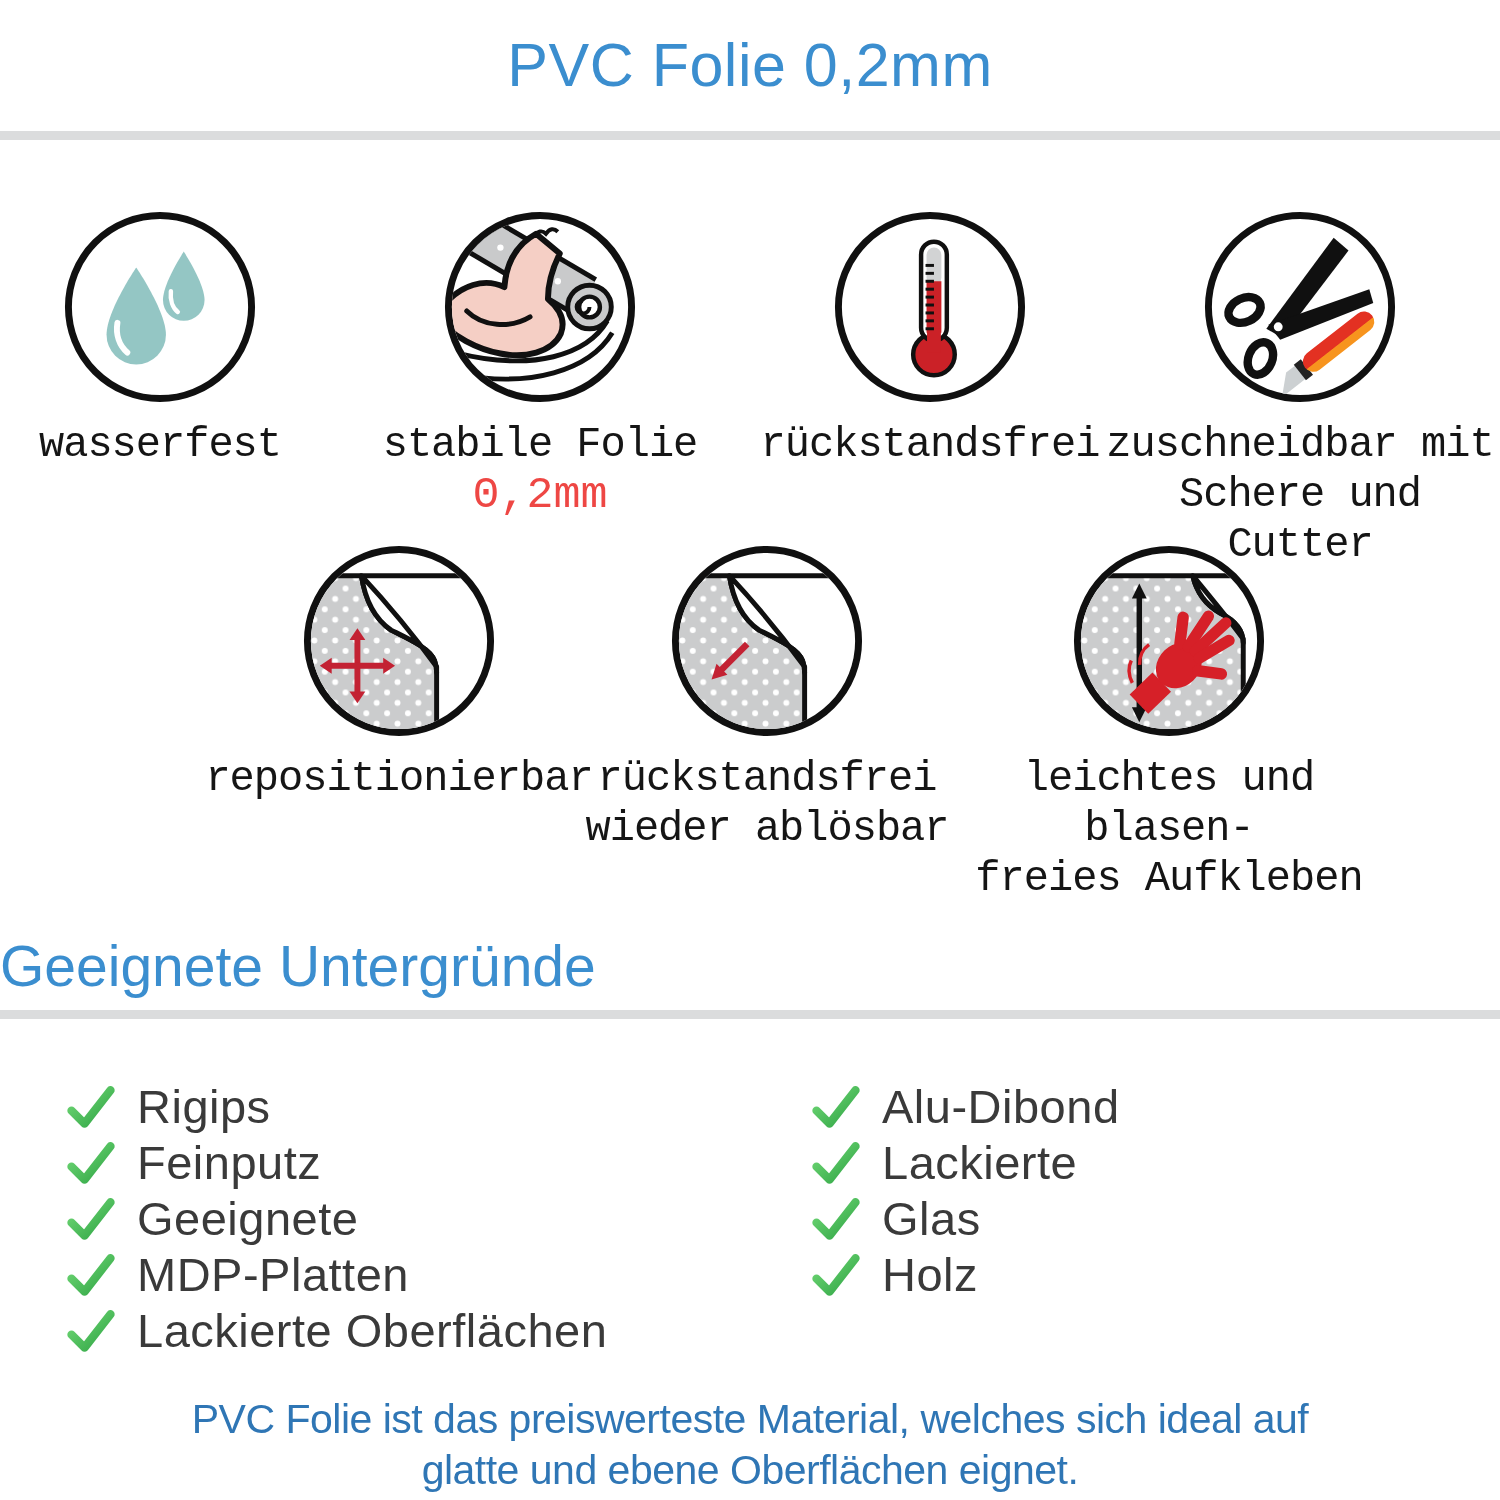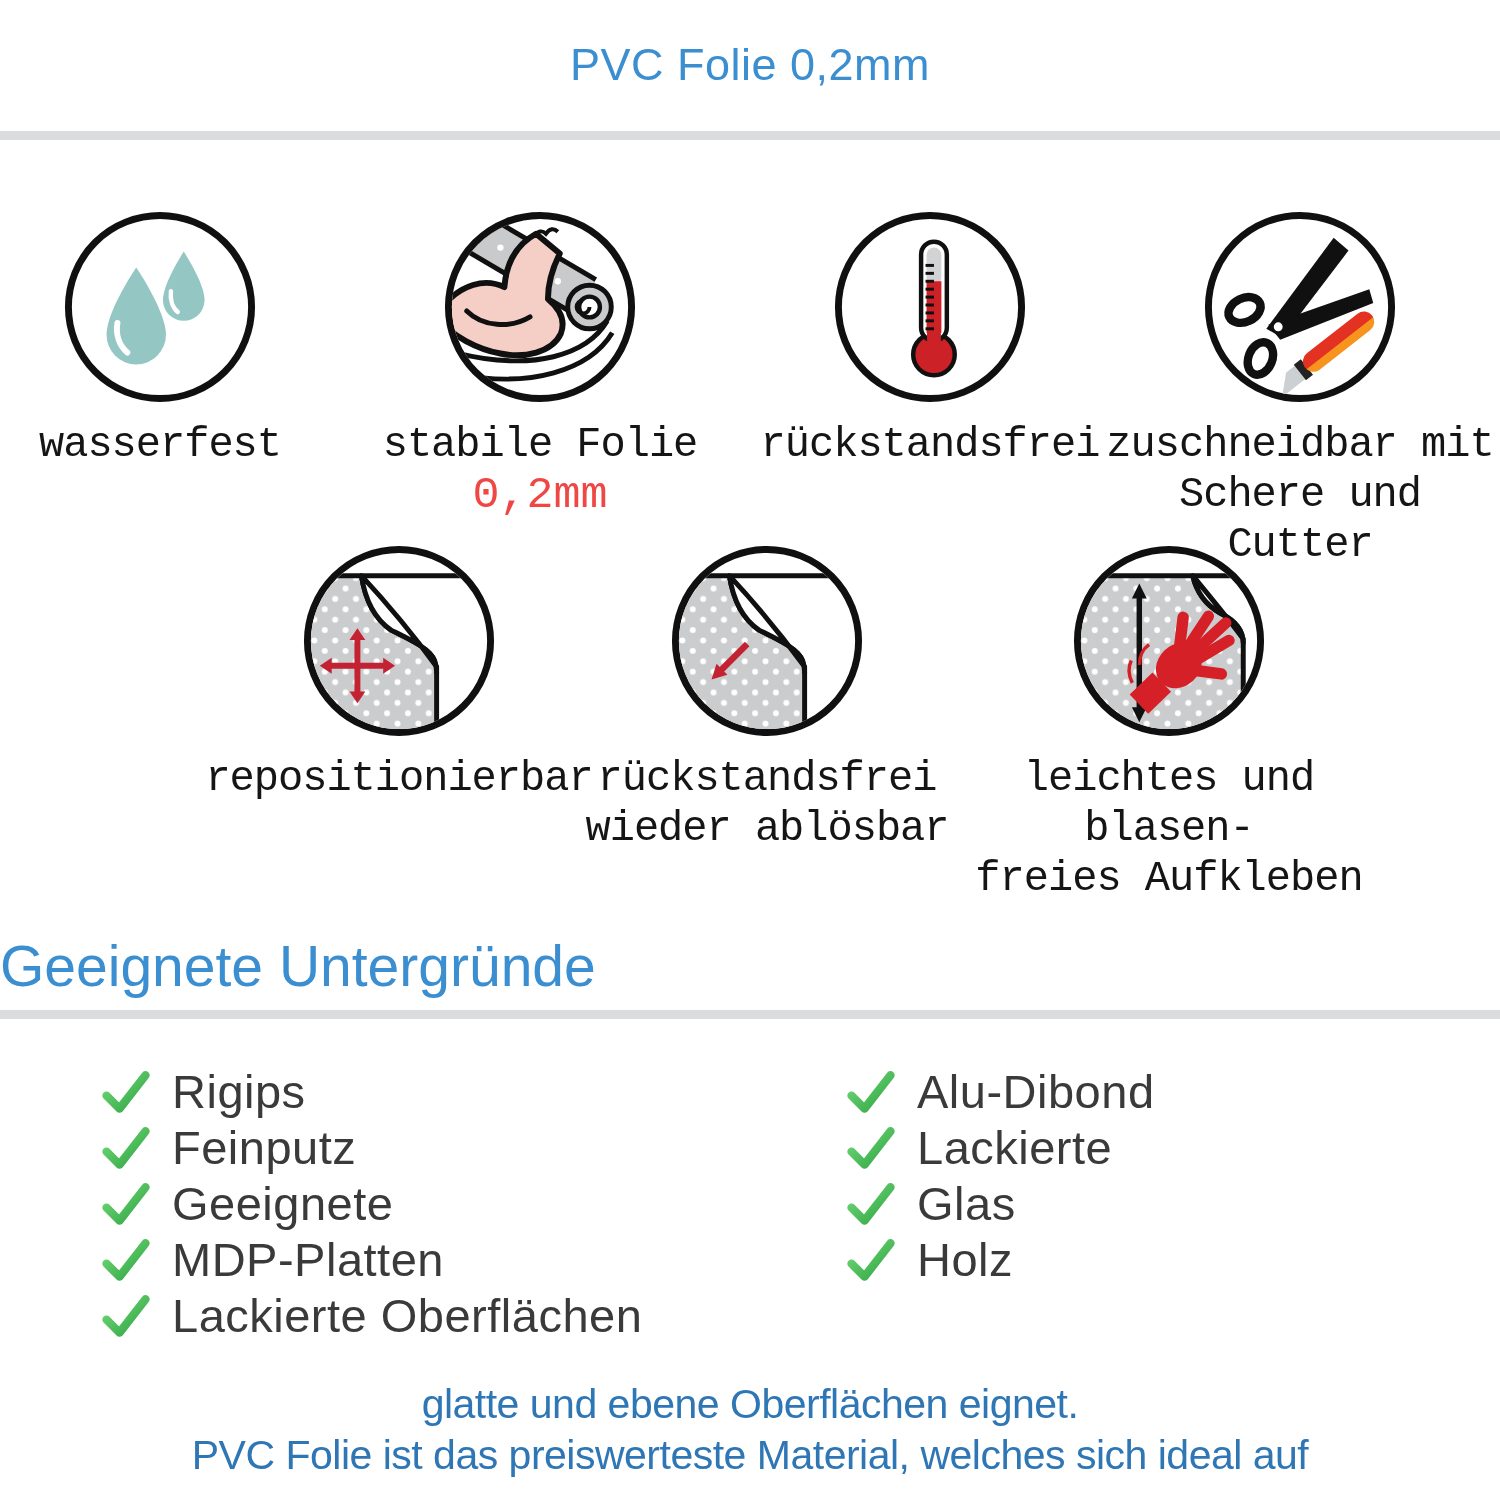--- a/index.html
+++ b/index.html
@@ -3,40 +3,40 @@
 <meta charset="utf-8">
 <style>
   html,body{margin:0;padding:0;}
   body{
     width:1500px;height:1500px;background:#ffffff;overflow:hidden;
     font-family:"Liberation Sans", sans-serif;
     -webkit-font-smoothing:antialiased;
   }
   .page-title{
     margin:30px 0 0 0;text-align:center;
-    font-size:45px;font-weight:500;color:#3b8ecf;line-height:70px;letter-spacing:0.5px;
+    font-size:61px;font-weight:500;color:#3b8ecf;line-height:70px;letter-spacing:0.5px;
   }
   .divider{width:1500px;height:9px;background:#dbdcdd;}
   .divider.d1{margin-top:31px;}
   .divider.d2{margin-top:8px;}
   .row{display:flex;}
   .row1{margin-top:68px;}
   .row2{margin-top:10px;padding-left:19px;}
   .feat{display:flex;flex-direction:column;align-items:center;font-family:Liberation Mono, monospace;}
   .feat svg.badge{width:198px;height:198px;display:block;}
   .lbl{
     margin-top:14px;height:112px;text-align:center;
     font-size:42px;line-height:50px;color:#151515;letter-spacing:-1px;
   }
   .sub{color:#ee4744;font-size:45px;line-height:52px;letter-spacing:0;}
   .section-title{
     margin:64px 0 0 0;
     font-size:57px;font-weight:500;color:#3b8ecf;line-height:72px;
   }
-  .surfaces{display:flex;margin-top:44px;padding-left:100px;}
+  .surfaces{display:flex;margin-top:59px;padding-left:65px;}
   .scol-left{width:745px;}
   .sitem{display:flex;align-items:center;height:56px;}
   .sitem svg.check{width:52px;height:52px;margin-right:20px;flex:none;}
   .sitem .stxt{font-size:47px;color:#3a3a3a;letter-spacing:0.5px;white-space:nowrap;}
   .footer{
     margin-top:36px;text-align:center;
     font-size:41px;line-height:51px;color:#2f76b5;letter-spacing:-0.5px;
   }
 </style>
 </head>
@@ -306,17 +306,17 @@
       <div class="sitem">
         <svg class="check" viewBox="0 0 56 56">
             <path d="M7,33 L21,47 L49,11" stroke="url(#checkgrad)" stroke-width="9" fill="none" stroke-linecap="round" stroke-linejoin="round"></path>
           </svg>
         <span class="stxt">Holz</span>
       </div>
     </div>
   </div>
 
   <div class="footer">
+    <div>PVC Folie ist das preiswerteste Material, welches sich ideal auf</div>
     <div>glatte und ebene Oberflächen eignet.</div>
-    <div>PVC Folie ist das preiswerteste Material, welches sich ideal auf</div>
   </div>
 
 </div>
 
 </body></html>

